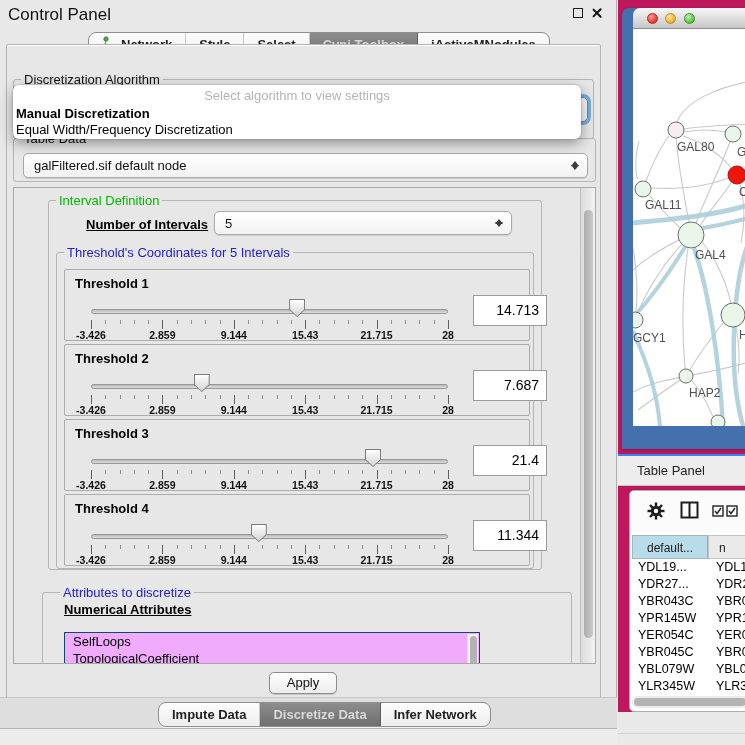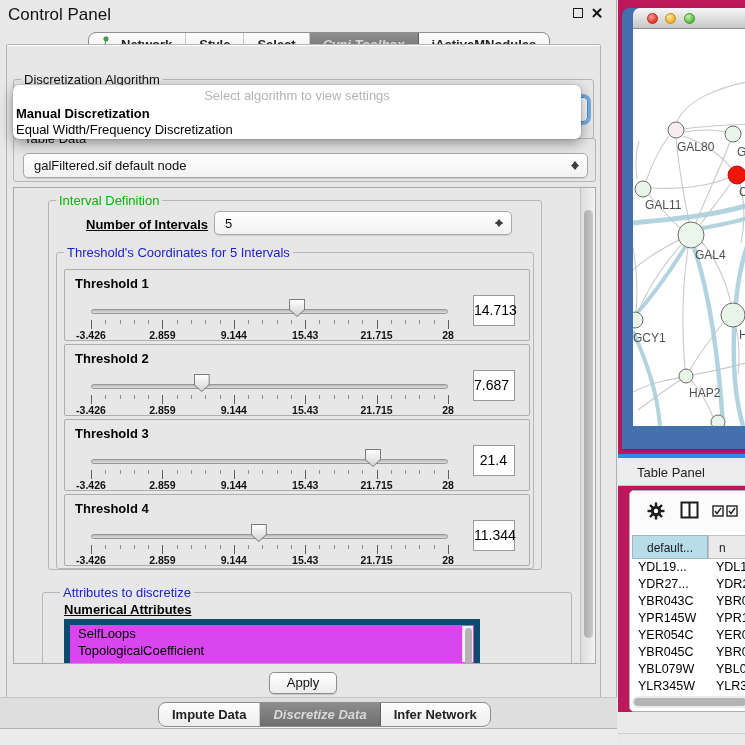--- a/index.html
+++ b/index.html
@@ -13,21 +13,21 @@
   .float-btn { position:absolute; left:573px; top:8px; width:10px; height:10px; border:1.5px solid #1a1a1a; background:transparent; }
   .close-btn { position:absolute; left:591px; top:7px; width:12px; height:12px; }
   .close-btn::before,.close-btn::after { content:""; position:absolute; left:5px; top:0; width:2.4px; height:12px; background:#111; border-radius:1px; }
   .close-btn::before { transform:rotate(45deg); }
   .close-btn::after { transform:rotate(-45deg); }
 
   
   .seg-bar { position:absolute; display:flex; height:25px; background:linear-gradient(#fdfdfd,#ededed); border:1px solid #8e8e8e; border-radius:8px; overflow:hidden; box-shadow:0 1px 0 rgba(255,255,255,.7); }
   .seg { display:flex; align-items:center; padding:0 13px; font-weight:600; color:#222; border-right:1px solid #c8c8c8; white-space:nowrap; }
   .seg:last-child { border-right:none; }
-  .seg.selected { background:linear-gradient(#8d8d8d,#6e6e6e); color:#d9d9d9; border-right:1px solid #5f5f5f;font-style:italic; }
+  .seg.selected { background:linear-gradient(#8d8d8d,#6e6e6e); color:#d9d9d9; border-right:1px solid #5f5f5f; }
   .seg .net-icon { margin-right:6px; }
 
   .outer-panel { position:absolute; left:6px; top:44px; width:595px; height:656px; background:#e7e7e7; border:1px solid #b4b4b4; border-radius:2px; box-shadow:inset 0 1px 0 #fff; }
 
   .grp { position:absolute; border:1px solid #b5b5b5; border-radius:3px; }
   .grp-label { position:absolute; font-size:13px; background:#e7e7e7; padding:0 3px; z-index:2; white-space:nowrap; }
   .lbl-green { color:#00b800; }
   .lbl-blue { color:#2121cc; }
   .lbl-black { color:#111; }
 
@@ -53,43 +53,43 @@
   .th-panel { position:absolute; left:50px; width:466px; height:72px; background:#e7e7e7; border:1px solid #adadad; border-radius:2px; }
   .th-label { position:absolute; left:10px; top:6px; font-weight:bold; color:#000; }
   .th-track { position:absolute; left:26px; top:39px; width:357px; height:5px; background:linear-gradient(#b9b9b9,#dedede); border:1px solid #979797; border-radius:3px; }
   .th-thumb { position:absolute; width:16px; height:18px; top:29px; background:#7c7c7c; clip-path:polygon(0 0,100% 0,100% 60%,50% 100%,0 60%); }
   .th-thumb .in { position:absolute; left:1px; top:1px; right:1px; bottom:1px; background:linear-gradient(#ffffff,#d3d3d3); clip-path:polygon(0 0,100% 0,100% 60%,50% 100%,0 60%); }
   .tickrow { position:absolute; left:26px; top:50px; width:357px; height:9px; }
   .tick { position:absolute; top:0; width:1px; background:#8f8f8f; }
   .tick.major { height:9px; background:#5f5f5f; }
   .tick.minor { height:4px; }
   .ticklbl { position:absolute; top:59px; width:56px; text-align:center; font-size:10.5px; font-weight:bold; color:#111; }
-  .th-value { position:absolute; left:408px; top:25px; width:42px; height:31px; background:#fff; border:1px solid #9a9a9a; line-height:29px; text-align:right; padding-right:7px; font-size:14px; color:#000; }
-
-  .attr-list { position:absolute; background:#d946ef; border:6px solid #0c4a6e; overflow:hidden; }
+  .th-value { position:absolute; left:408px; top:25px; width:74px; height:31px; background:#fff; border:1px solid #9a9a9a; line-height:29px; text-align:right; padding-right:7px; font-size:14px; color:#000; }
+
+  .attr-list { position:absolute; background:#f0abfc; border:1px solid #0c4a6e; overflow:hidden;margin-top:13px; }
   .attr-item { height:17px; line-height:17px; padding-left:8px; font-size:13px; color:#000; white-space:nowrap; }
   .attr-scroll { position:absolute; right:1px; top:1px; bottom:1px; width:11px; background:#f1f1f1; border-left:1px solid #ddd; }
   .attr-scroll .thumb { position:absolute; left:2px; top:2px; width:7px; height:40px; background:#b3b3b3; border-radius:4px; }
 
   .apply-btn { position:absolute; left:262px; top:627px; width:68px; height:22px; background:linear-gradient(#ffffff,#ececec); border:1px solid #8d8d8d; border-radius:5px; text-align:center; line-height:20px; color:#111; box-shadow:0 1px 1px rgba(0,0,0,.15); }
 
   .bottom-strip { position:absolute; left:0; top:697px; width:617px; height:31px; background:#dedede; border-top:1px solid #c6c6c6; }
   .bottom-strip2 { position:absolute; left:0; top:728px; width:617px; height:17px; background:#ececec; border-top:1px solid #b5b5b5; }
 
   
   .right-area { position:absolute; left:618px; top:0; width:127px; height:745px; background:#be185d; }
   .net-window { position:absolute; left:4px; top:8px; width:130px; height:441px; background:#4470ad; border-radius:7px 0 0 0; box-shadow:0 1px 3px rgba(0,0,0,.3); }
   .net-titlebar { position:absolute; left:11px; top:0; right:0; height:21px; background:linear-gradient(#f7f7f7,#c7c7c7); border-radius:7px 0 0 0; border-bottom:1px solid #8e8e8e; }
   .traffic { position:absolute; top:5px; width:11px; height:11px; border-radius:50%; }
   .t-red { left:14px; background:radial-gradient(circle at 35% 30%, #ff9d96,#e4382b 70%); border:1px solid #b2271e; }
   .t-yellow { left:32px; background:radial-gradient(circle at 35% 30%, #ffe9a8,#f3ad23 70%); border:1px solid #c08a17; }
   .t-green { left:51px; background:radial-gradient(circle at 35% 30%, #c4f2b4,#58bf3c 70%); border:1px solid #429130; }
   .net-canvas { position:absolute; left:11px; top:21px; width:119px; height:397px; background:#fff; }
 
-  .tp-header { position:absolute; left:0; top:454px; width:127px; height:32px; background:#ededed; border-top:4px solid #3b82f6; border-bottom:1px solid #c6c6c6; line-height:30px; padding-left:19px; color:#222; }
+  .tp-header { position:absolute; left:0; top:454px; width:127px; height:32px; background:#ededed; border-top:2px solid #3b82f6; border-bottom:1px solid #c6c6c6; line-height:30px; padding-left:19px; color:#222; }
   .tp-box { position:absolute; left:11px; top:490px; width:130px; height:222px; background:#fff; border:1px solid #adadad; border-radius:5px; overflow:hidden; }
   .tp-toolbar { position:absolute; left:0; top:0; right:0; height:42px; background:#fbfbfb; }
   .tbl-headrow { position:absolute; left:2px; top:44px; right:0; height:24px; display:flex; }
   .hcell { height:24px; line-height:24px; font-size:12px; border:1px solid #9fb6bf; border-right:none; }
   .hcell.c1 { width:76px; text-align:center; border-right:1px solid #8fb0bd; }
   .hcell.c2 { flex:1; background:#eaeaea; border-color:#c2c2c2; padding-left:10px; }
   .tbl-rows { position:absolute; left:2px; top:68px; right:0; bottom:0; overflow:hidden; }
   .trow { display:flex; height:17px; line-height:17px; font-size:12.5px; color:#000; }
   .tcell1 { width:76px; padding-left:6px; white-space:nowrap; overflow:hidden; }
   .tcell2 { flex:1; padding-left:8px; white-space:nowrap; overflow:hidden; }

